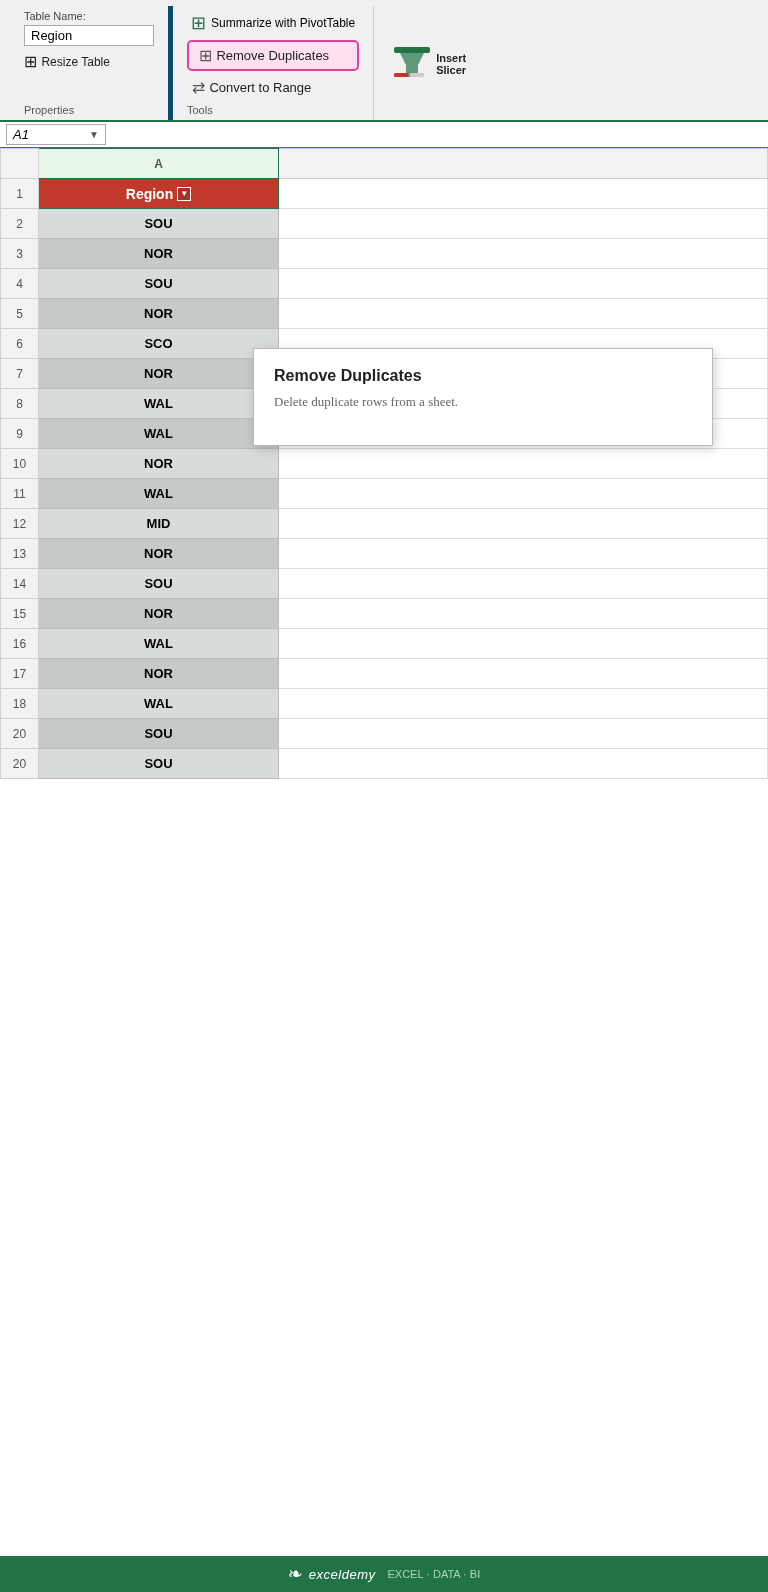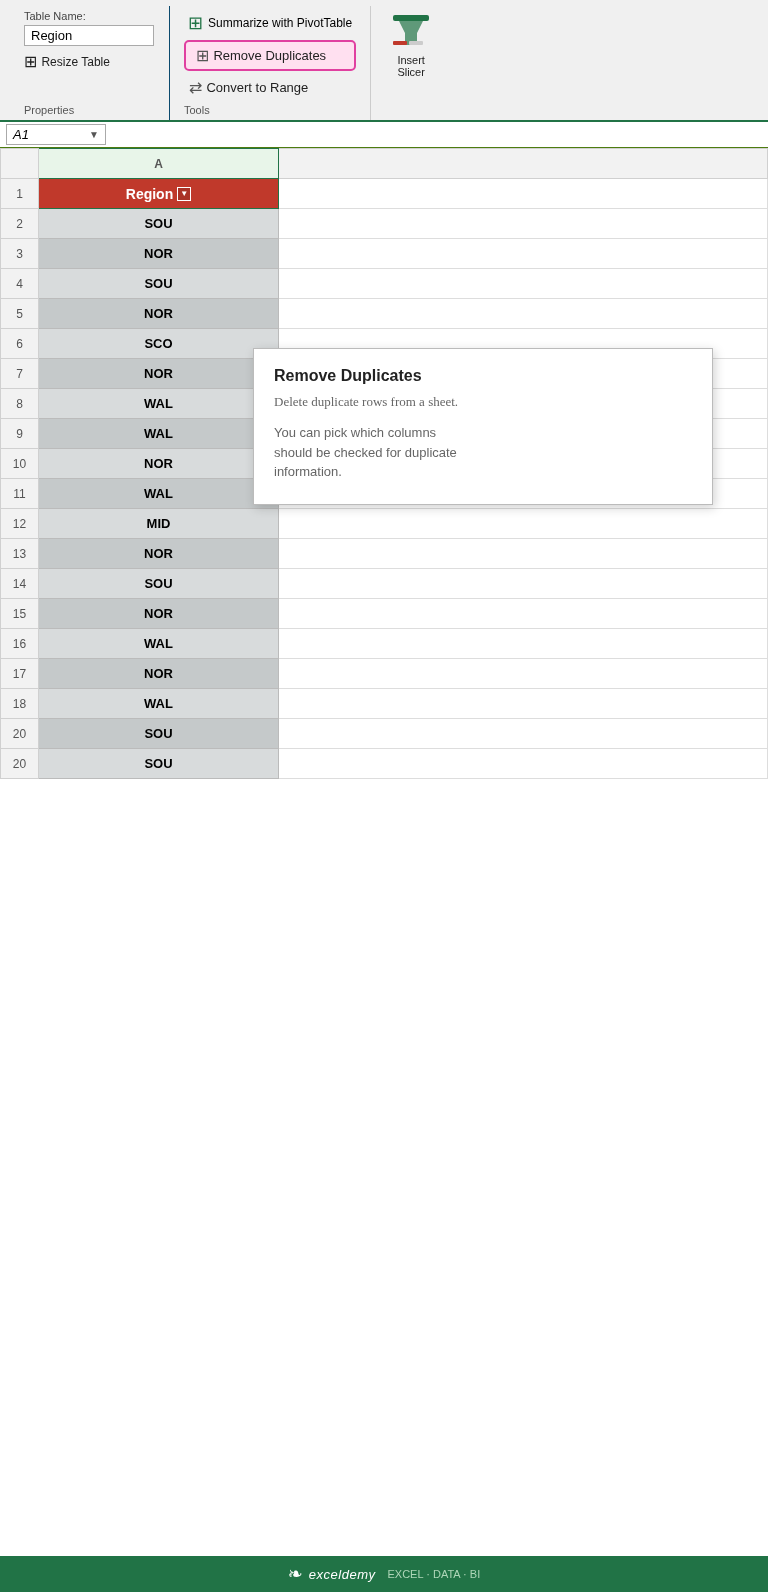--- a/index.html
+++ b/index.html
@@ -39,21 +39,21 @@
       background: #ffe0f0;
       padding: 4px 10px;
     }
 
     
     .properties-section {
       display: flex;
       flex-direction: column;
       align-items: flex-start;
       padding: 4px 14px;
-      border-right: 1px solid #0c4a6e;
+      border-right: 5px solid #0c4a6e;
       min-width: 160px;
     }
 
     .table-name-label {
       font-size: 11px;
       color: #444;
       margin-bottom: 3px;
     }
 
     .table-name-input {
@@ -88,25 +88,26 @@
     .tools-items {
       display: flex;
       flex-direction: column;
       gap: 4px;
       width: 100%;
     }
 
     
     .insert-slicer-section {
       display: flex;
-      flex-direction: column;
-      align-items: center;
-      justify-content: flex-start;
+      flex-direction: row;
+      align-items: center;
+      justify-content: center;
       padding: 4px 14px;
       min-width: 80px;
+      font-weight: bold;
     }
 
     .insert-slicer-icon {
       width: 48px;
       height: 42px;
       display: flex;
       align-items: center;
       justify-content: center;
     }
 
@@ -476,23 +477,20 @@
           <td class="row-header">20</td>
           <td class="data-cell cell-odd">SOU</td>
           <td style="border: 1px solid rgb(221, 221, 221);"></td>
         </tr>
       </tbody>
   </table>
 
   <div class="tooltip-popup">
     <div class="tooltip-title">Remove Duplicates</div>
     <div class="tooltip-desc">Delete duplicate rows from a sheet.</div>
-    <div class="tooltip-detail" style="white-space:pre-line;">You can pick which columns
-should be checked for duplicate
-information.</div>
   </div>
 </div>
 
 <div class="watermark-bar">
   <span style="font-size:18px; color:#fff;">❧</span>
   <span class="watermark-text">exceldemy</span>
   <span style="color:#aed6b8; font-size:11px; margin-left:6px;">EXCEL · DATA · BI</span>
 </div>
 
 </body></html>

